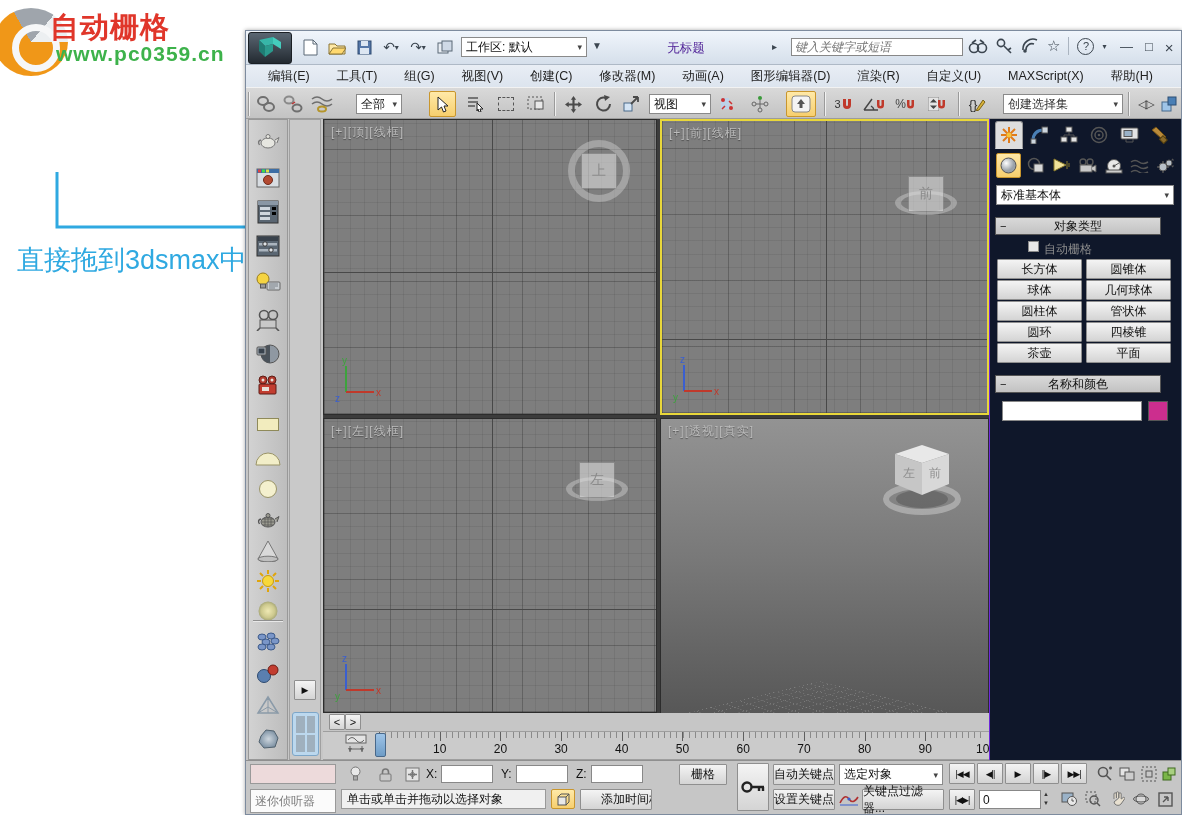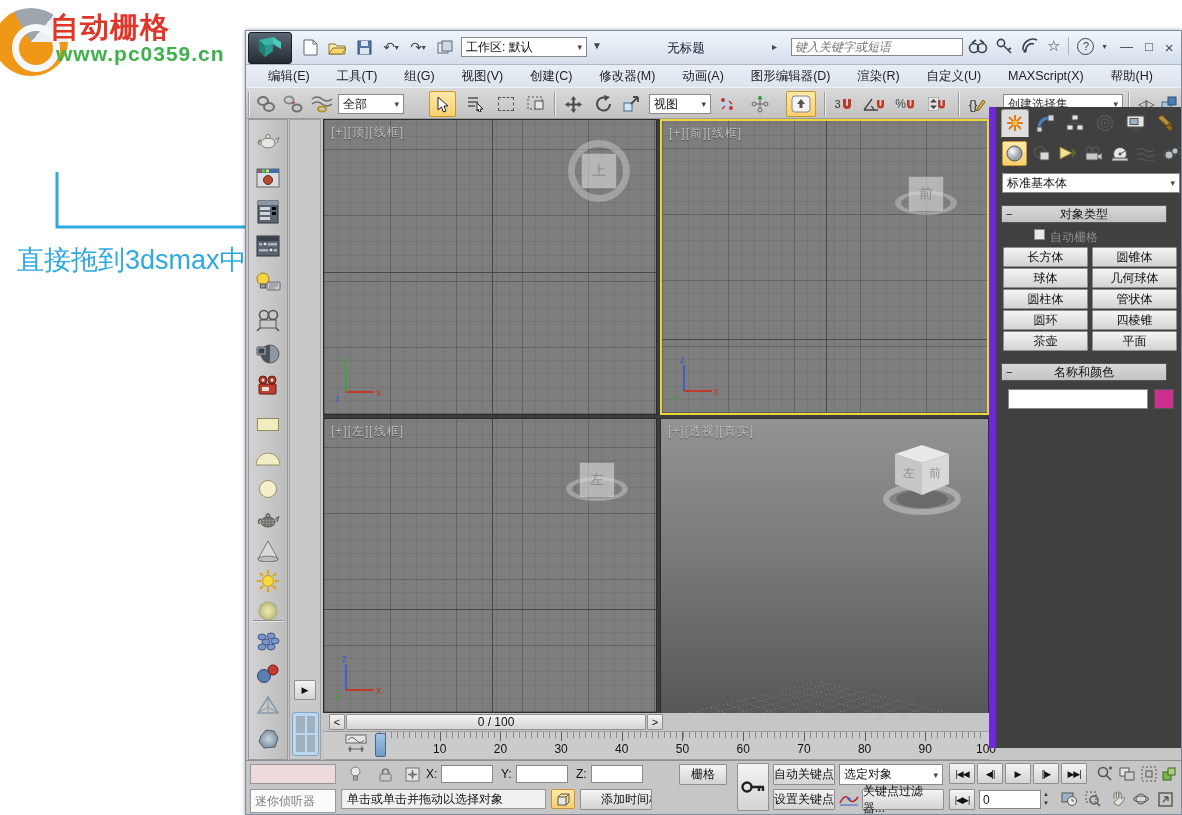--- a/index.html
+++ b/index.html
@@ -73,21 +73,21 @@
   
   .statusbar{left:0;top:729px;width:935px;height:54px;background:#c6c6c6;border-top:1px solid #8f8f8f}
   .srow{position:absolute;left:0;width:935px;height:26px}
   .pinkfield{background:#eddadb;border:1px solid #999;height:20px}
   .whitefield{background:#fbfbfb;border:1px solid #999;height:24px;font-size:12px;color:#7d7d7d;display:flex;align-items:center;padding:0 4px}
   .promptfield{background:#f0f0f0;border:1px solid #999;height:20px;font-size:12px;color:#111;display:flex;align-items:center;padding:0 5px}
   .sicon{position:absolute;top:3px;width:22px;height:20px;display:flex;align-items:center;justify-content:center;color:#555}
   .slabel{position:absolute;top:6px;font-size:12px;color:#111}
   .pbtn{position:absolute;top:2px;height:21px;font-size:9px;letter-spacing:-1px;padding:0 2px}
   
-  .cmdpanel{left:743px;top:76px;width:192px;height:641px;background:#404040;border-left:7px solid #6d28d9}
+  .cmdpanel{left:743px;top:88px;width:192px;height:641px;background:#0f172a;border-left:1px solid #6d28d9}
   .ctab{position:absolute;top:2px;width:28px;height:28px;display:flex;align-items:center;justify-content:center;border:1px solid transparent}
   .ctab.on{background:#dedede;border:1px solid #9a9a9a;border-bottom-color:#dedede;border-radius:3px 3px 0 0}
   .sub{position:absolute;top:34px;width:25px;height:25px;display:flex;align-items:center;justify-content:center}
   .rollout{position:absolute;left:5px;width:166px;height:18px;background:linear-gradient(#d9d9d9,#c2c2c2);border:1px solid #555;display:flex;align-items:center;justify-content:center;font-size:12px;color:#111}
   .rollout .minus{position:absolute;left:4px;font-size:11px}
   .prim{position:absolute;width:85px;height:20px}
   .cp-ddl{left:6px;top:66px;width:178px}
   .chk{width:11px;height:11px;border:1px solid #8a8a8a;background:#e8e8e8;display:inline-block;margin-right:5px}
   .disabled{color:#8b8b8b}
   .swatch{position:absolute;border:1px solid #555}
@@ -152,21 +152,21 @@
             <rect x="1" y="3" width="10" height="10" fill="#e8edf3" stroke="#5a6876"></rect>
             <rect x="5" y="1" width="10" height="10" fill="#cfd9e6" stroke="#5a6876"></rect>
           </svg>
         </div>
     </div>
     <div class="dd" style="left:215px;width:126px">
       <span>工作区: 默认</span>
       <span class="caret">▾</span>
     </div>
     <div class="abs" style="left:346px;top:9px;font-size:10px;color:#3c4650">▼</div>
-    <div class="abs" style="left:380px;top:9px;width:120px;text-align:center;font-size:12.5px;color:#0f172a">无标题</div>
+    <div class="abs" style="left:380px;top:9px;width:120px;text-align:center;font-size:12.5px;color:#4c1d95">无标题</div>
     <div class="abs" style="left:526px;top:10px;font-size:10px;color:#3c4650">▸</div>
     <input class="abs field" style="left: 545px; top: 7px; width: 172px; font-style: italic; color: rgb(119, 119, 119);" placeholder="键入关键字或短语">
     <div class="abs" style="left:722px;top:6px;display:flex;gap:8px;align-items:center">
       <svg width="20" height="15">
           <circle cx="6" cy="9" r="4.5" fill="none" stroke="#3c4650" stroke-width="1.6"></circle>
           <circle cx="14" cy="9" r="4.5" fill="none" stroke="#3c4650" stroke-width="1.6"></circle>
           <path d="M4 4 L8 1 M16 4 L12 1" stroke="#3c4650" stroke-width="1.6"></path>
         </svg>
       <svg width="17" height="16">
           <circle cx="5" cy="5" r="3.6" fill="none" stroke="#3c4650" stroke-width="1.6"></circle>
@@ -217,21 +217,21 @@
             <ellipse cx="14" cy="13" rx="4.5" ry="3.5" fill="none" stroke="#6f6f6f" stroke-width="2"></ellipse>
             <path d="M9 9 l3 -2" stroke="#b33" stroke-width="1.5"></path>
           </svg>
         </div>
       <div class="tbtn" style="left:62px">
           <svg width="22" height="18">
             <path d="M1 4 q5 -4 10 0 t10 0 M1 9 q5 -4 10 0 t10 0" fill="none" stroke="#6f6f6f" stroke-width="1.6"></path>
             <ellipse cx="11" cy="14" rx="4" ry="2.6" fill="none" stroke="#b5952a" stroke-width="2"></ellipse>
           </svg>
         </div>
-      <div class="dd" style="left:92px;width:66px">
+      <div class="dd" style="left:110px;width:46px">
           <span>全部</span>
           <span class="caret">▾</span>
         </div>
       <div class="tbtn hl" style="left:183px">
           <svg width="14" height="17">
             <path d="M2 1 L12 10 L8 10 L10 15 L7.5 16 L5.5 11 L2 14 Z" fill="#fff" stroke="#222"></path>
           </svg>
         </div>
       <div class="tbtn" style="left:216px">
           <svg width="18" height="16">
@@ -589,21 +589,20 @@
           <line x1="12" y1="36" x2="2" y2="42" stroke="#3da33d" stroke-width="2"></line>
           <text x="14" y="10" fill="#3a5fd0" font-size="10">z</text>
           <text x="40" y="44" fill="#c0392b" font-size="10">x</text>
           <text x="1" y="34" fill="#3da33d" font-size="10">y</text>
         </svg>
       </div>
     </div>
 
     <div class="abs timeslider">
       <div class="btn3d ts-btn" style="margin-left:6px">&lt;</div>
-      <div class="btn3d ts-val">0 / 100</div>
       <div class="btn3d ts-btn">&gt;</div>
     </div>
 
     <div class="abs trackbar">
       <div class="sicon" style="left:22px;top:2px">
           <svg width="22" height="20">
             <rect x="1" y="1" width="20" height="8" fill="#e4e4e4" stroke="#666"></rect>
             <path d="M3 6 q4 -5 8 0 t8 0" fill="none" stroke="#666"></path>
             <path d="M5 12 v6 M17 12 v6 M5 15 h12" stroke="#666"></path>
             <polygon points="5,18 3,14 7,14" fill="#666"></polygon>

